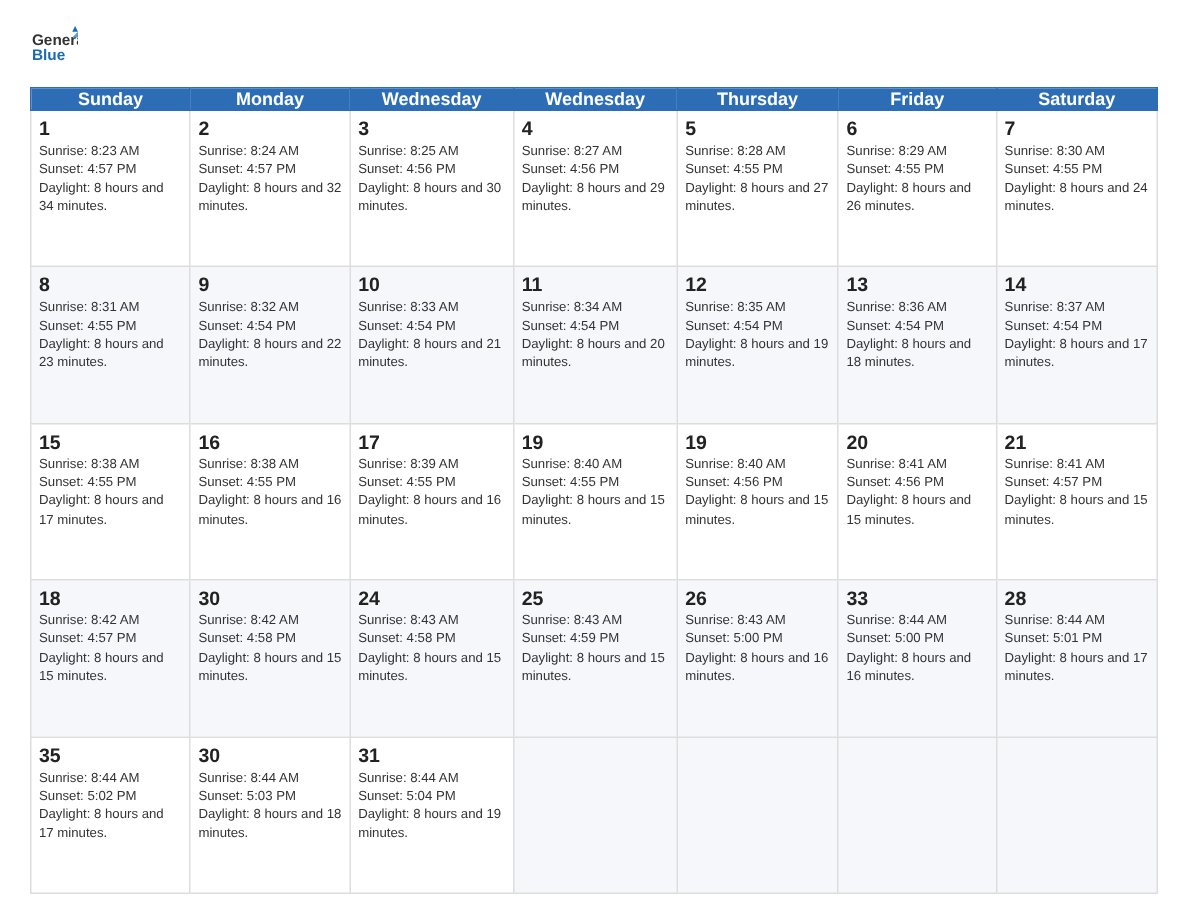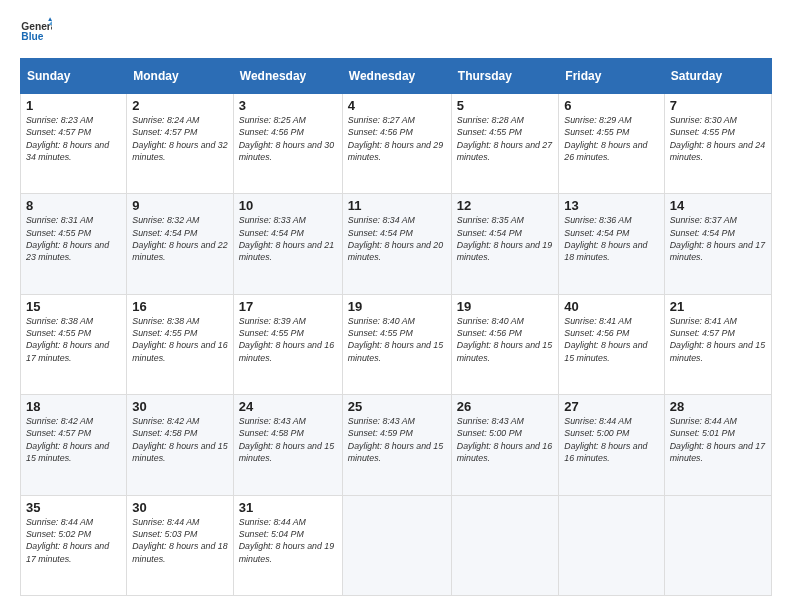--- a/index.html
+++ b/index.html
@@ -47,22 +47,22 @@
     }
     .calendar-table {
       width: 100%;
       border-collapse: collapse;
       flex: 1;
       font-size: 9.5px;
     }
     .calendar-table th {
       background-color: #2c6db5;
       color: #fff;
-      text-align: left;
-      padding: 10px 6px;
+      text-align: center;
+      padding: 0 6px;
       font-size: 12px;
       font-weight: bold;
       border: 1px solid #2c6db5;
     }
     .calendar-table td {
       vertical-align: top;
       padding: 4px 5px;
       border: 1px solid #ddd;
       background: #fff;
       width: 113px;
@@ -74,21 +74,20 @@
       font-size: 13px;
       font-weight: bold;
       color: #222;
       display: block;
       margin-bottom: 1px;
     }
     .day-info {
       font-size: 8.8px;
       color: #333;
       line-height: 1.4;
-      font-style: italic;
     }
     .empty-cell {
       background: #f5f7fa !important;
     }
   </style>
 </head>
 <body>
 
 <div class="page">
   <div class="header">
@@ -270,21 +269,21 @@
       </td>
           <td>
         <span class="day-number">19</span>
         <div class="day-info">
           Sunrise: 8:40 AM<br>
           Sunset: 4:56 PM<br>
           Daylight: 8 hours and 15 minutes.
         </div>
       </td>
           <td>
-        <span class="day-number">40</span>
+        <span class="day-number">20</span>
         <div class="day-info">
           Sunrise: 8:41 AM<br>
           Sunset: 4:56 PM<br>
           Daylight: 8 hours and 15 minutes.
         </div>
       </td>
           <td>
         <span class="day-number">21</span>
         <div class="day-info">
           Sunrise: 8:41 AM<br>
@@ -328,21 +327,21 @@
       </td>
           <td>
         <span class="day-number">26</span>
         <div class="day-info">
           Sunrise: 8:43 AM<br>
           Sunset: 5:00 PM<br>
           Daylight: 8 hours and 16 minutes.
         </div>
       </td>
           <td>
-        <span class="day-number">27</span>
+        <span class="day-number">33</span>
         <div class="day-info">
           Sunrise: 8:44 AM<br>
           Sunset: 5:00 PM<br>
           Daylight: 8 hours and 16 minutes.
         </div>
       </td>
           <td>
         <span class="day-number">28</span>
         <div class="day-info">
           Sunrise: 8:44 AM<br>

